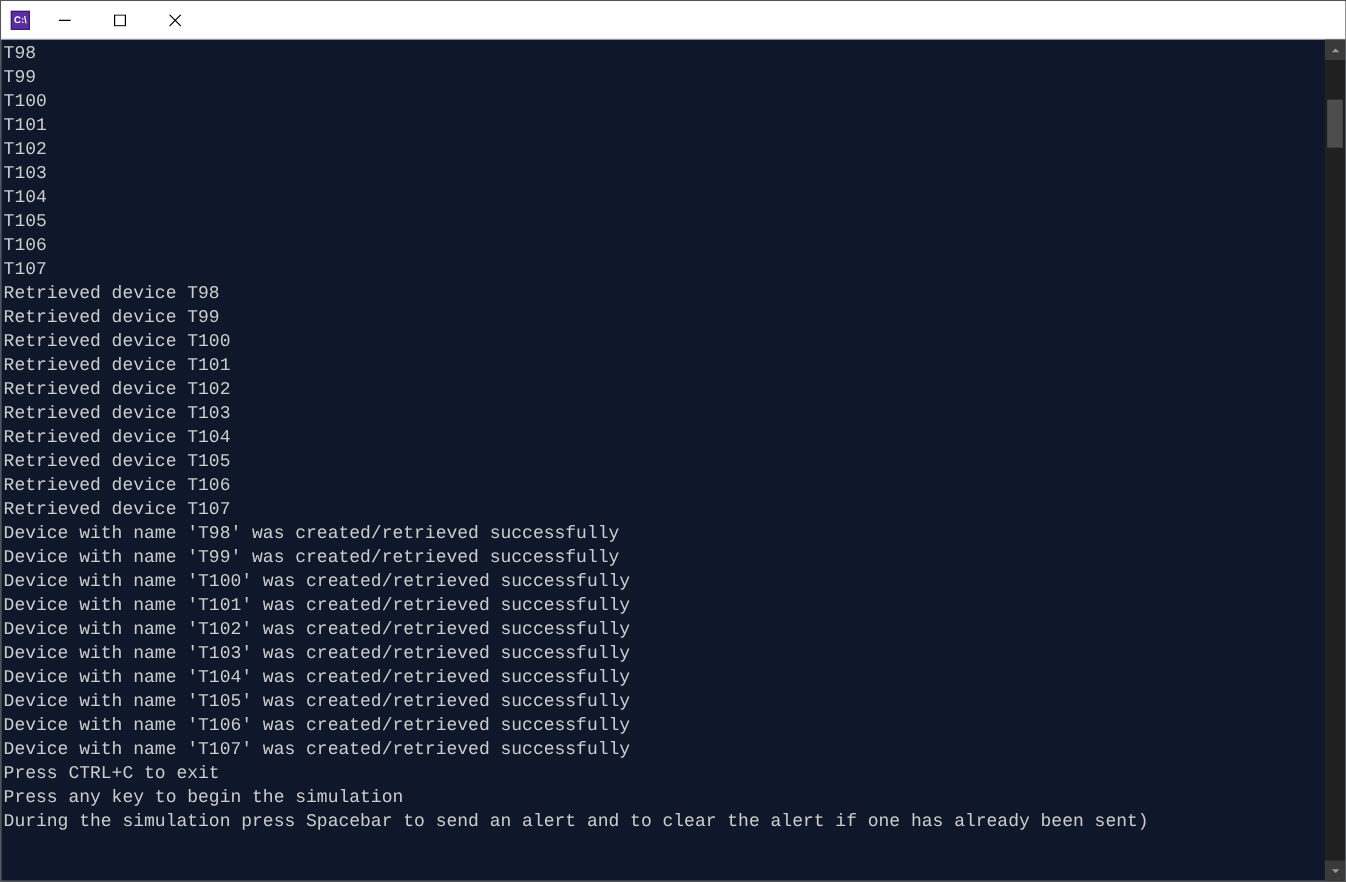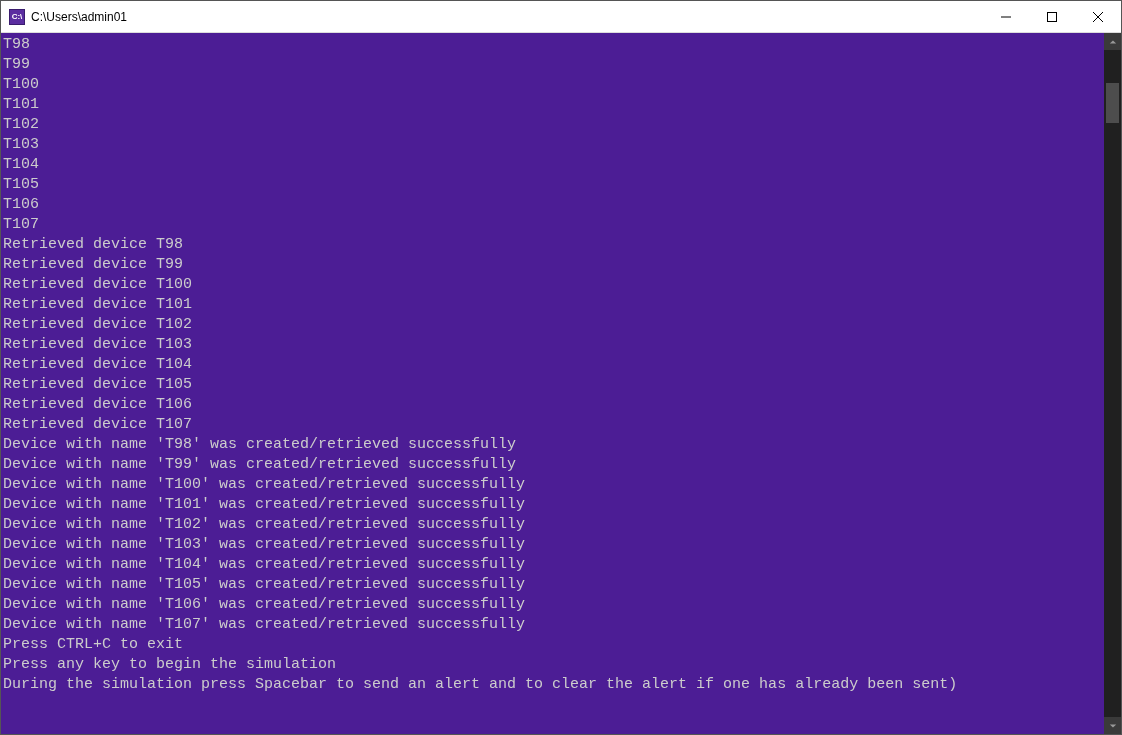--- a/index.html
+++ b/index.html
@@ -68,21 +68,21 @@
     }
     .titlebar-button svg {
       width: 10px;
       height: 10px;
       stroke: #000;
       stroke-width: 1;
       fill: none;
     }
     .console-body {
       flex: 1;
-      background: #4c1d95;
+      background: #0f172a;
       display: flex;
       overflow: hidden;
     }
     .console-content {
       flex: 1;
       padding: 2px 0 0 2px;
       font-family: Consolas, "Courier New", monospace;
       font-size: 15px;
       line-height: 20px;
       color: #cccccc;
@@ -127,21 +127,20 @@
     }
   </style>
 </head>
 <body>
 
 <div class="window">
   <div class="titlebar">
     <span class="titlebar-icon">
       <span class="titlebar-icon-text">C:\</span>
     </span>
-    <span class="titlebar-title">C:\Users\admin01</span>
     <div class="titlebar-controls">
       <button class="titlebar-button">
         <svg viewBox="0 0 10 10">
             <line x1="0" y1="5" x2="10" y2="5"></line>
           </svg>
       </button>
       <button class="titlebar-button">
         <svg viewBox="0 0 10 10">
             <rect x="0.5" y="0.5" width="9" height="9"></rect>
           </svg>

